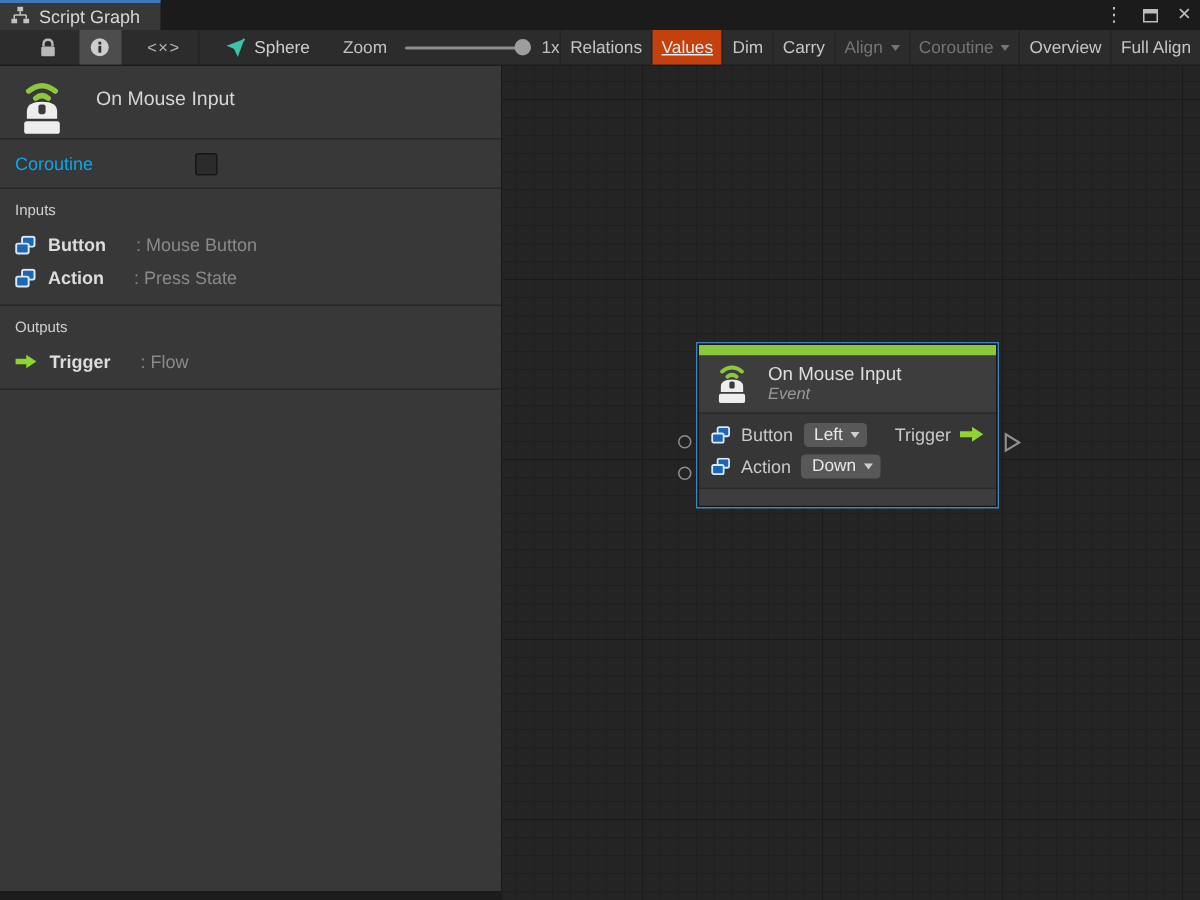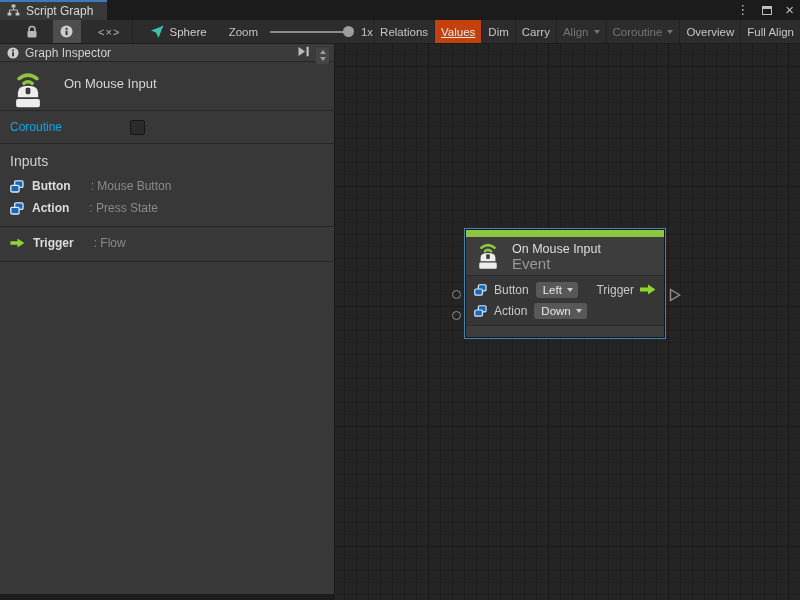--- a/index.html
+++ b/index.html
@@ -80,36 +80,36 @@
   .tri-down { width:0; height:0; border-left:3.5px solid transparent; border-right:3.5px solid transparent; border-top:4px solid #9d9d9d; }
   .insp-title-block {
     display:flex; gap:17px; padding:9px 10px 8px 9px; height:49px;
     border-bottom:1px solid #272727; align-items:flex-start;
   }
   .insp-title-block .unit-title { font-size:13px; color:#d6d6d6; margin-top:5px; }
   .insp-coroutine { height:33px; border-bottom:1px solid #272727; display:flex; align-items:center; padding-left:10px; }
   .insp-coroutine .lbl { width:120px; color:#0ea5e9; }
   .checkbox { width:15px; height:15px; background:#2b2b2b; border:1px solid #161616; border-radius:2px; }
   .insp-section { padding:9px 0 11px 10px; border-bottom:1px solid #272727; }
-  .insp-section h3 { font-size:14px; font-weight:normal; color:#d0d0d0; margin-bottom:10px; }
+  .insp-section h3 { font-size:10px; font-weight:normal; color:#d0d0d0; margin-bottom:10px; }
   .port-row { display:flex; align-items:center; gap:8px; margin-bottom:8px; }
   .port-row:last-child { margin-bottom:0; }
   .port-row .pname { font-weight:bold; color:#dcdcdc; }
   .port-row .ptype { color:#8a8a8a;margin-left:12px; }
 
   
   .node {
     position:absolute; left:465px; top:229px; width:200px;
     border:1px solid #14181c; box-shadow:0 0 0 1px #3f85b4;
     background:#363636; cursor:default;
   }
   .node-green { height:7px; background:#8dc63f; }
   .node-header { background:#3d3d3d; display:flex; align-items:center; gap:10px; padding:5px 8px; height:38px; }
   .node-header .nt { font-size:12.5px; color:#dedede; line-height:15px; }
-  .node-header .ns { font-size:15px; color:#999999; line-height:13px; }
+  .node-header .ns { font-size:11px; color:#999999; line-height:13px;font-style:italic; }
   .node-body { border-top:1px solid #2a2a2a; padding:3px 0 4px; background:#363636; }
   .node-row { height:21px; display:flex; align-items:center; gap:7px; padding:0 8px; color:#c8c8c8; }
   .dropdown {
     height:16px; background:#585858; border-radius:3px; display:flex; align-items:center;
     padding:0 5px 0 7px; color:#e8e8e8; font-size:11.5px; cursor:default;
   }
   .dropdown .caret { border-top-color:#cfcfcf; }
   .node-row .right { margin-left:auto; display:flex; align-items:center; gap:6px; }
   .node-footer { border-top:1px solid #2a2a2a; height:12px; background:#3d3d3d; }
   .port-circle { position:absolute; width:9px; height:9px; border:1px solid #8f8f8f; border-radius:50%; }
@@ -205,36 +205,20 @@
       </span>
     <span class="tb-btn">Overview</span>
     <span class="tb-btn">Full Align</span>
   </div>
 </div>
 
 <div class="canvas"></div>
 <div class="bottom-strip"></div>
 
 <div class="inspector">
-  <div class="insp-header">
-    <svg width="12" height="12">
-        <use href="#icon-info"></use>
-      </svg>
-    <span class="title">Graph Inspector</span>
-    <span>
-      <svg width="13" height="11" viewBox="0 0 13 11">
-        <path d="M1.5 1 L8 5.5 L1.5 10 Z" fill="#bdbdbd"></path>
-        <rect x="9.5" y="0.8" width="2.2" height="9.4" fill="#bdbdbd"></rect>
-      </svg>
-    </span>
-    <span class="spinner">
-        <span class="tri-up"></span>
-        <span class="tri-down"></span>
-      </span>
-  </div>
 
   <div class="insp-title-block">
     <svg width="38" height="38">
         <use href="#icon-mouse"></use>
       </svg>
     <span class="unit-title">On Mouse Input</span>
   </div>
 
   <div class="insp-coroutine">
     <span class="lbl">Coroutine</span>
@@ -253,20 +237,21 @@
     <div class="port-row">
       <svg width="14" height="13">
           <use href="#icon-ports"></use>
         </svg>
       <span class="pname">Action</span>
       <span class="ptype">: Press State</span>
     </div>
   </div>
 
   <div class="insp-section">
+    <h3>Outputs</h3>
     <div class="port-row">
       <svg width="15" height="10" viewBox="0 0 16 11">
           <use href="#icon-flow-arrow"></use>
         </svg>
       <span class="pname">Trigger</span>
       <span class="ptype">: Flow</span>
     </div>
   </div>
 </div>
 

